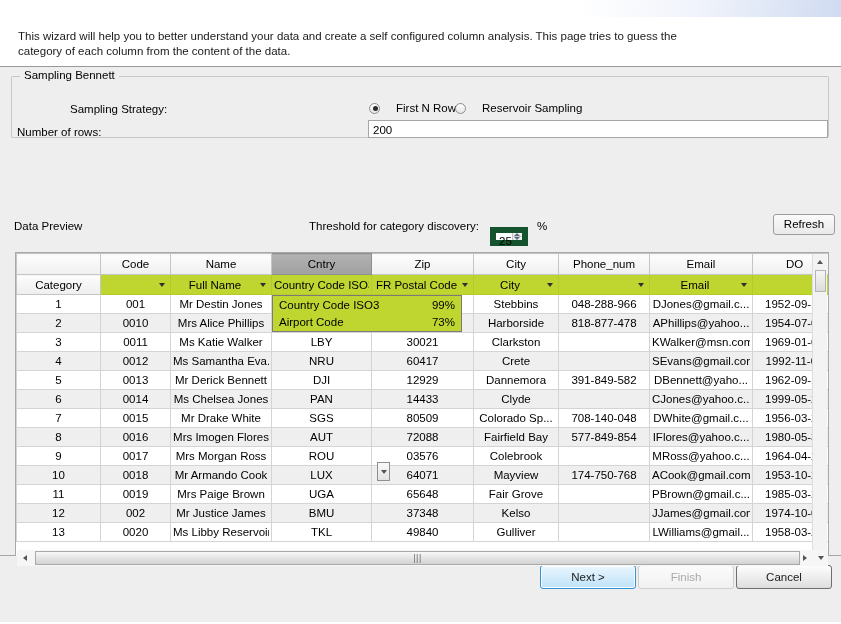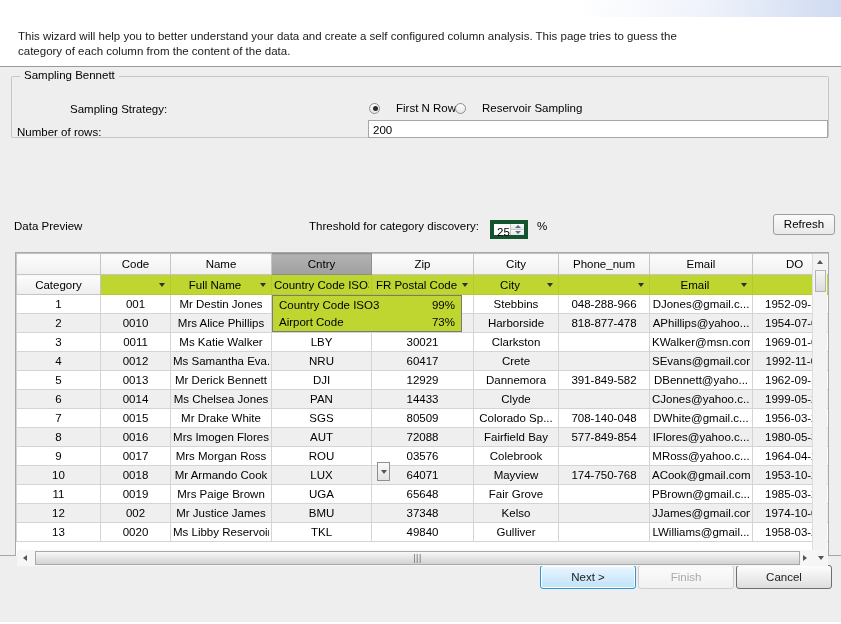--- a/index.html
+++ b/index.html
@@ -34,22 +34,22 @@
          border:1px solid #8d8d8d;background:linear-gradient(#fdfdfd,#e6e6e6);position:relative;display:inline-block;}
   .radio.on::after{content:"";position:absolute;left:2.5px;top:2.5px;width:5px;height:5px;border-radius:50%;background:#2b2b2b;}
 
   .rows-input{position:absolute;left:368px;top:53px;width:460px;height:18px;
      background:#fff;border:1px solid #a6a6a6;box-sizing:border-box;font-size:11.5px;
      padding:1px 4px;line-height:16px;color:#000;}
 
   
   .dp-label{position:absolute;left:14px;top:153px;font-size:11.5px;}
   .thr-label{position:absolute;left:309px;top:153px;font-size:11.5px;}
-  .spin{position:absolute;left:490px;top:153px;width:38px;height:19px;display:flex;
-        border:4px solid #14532d;background:#fff;box-sizing:border-box;}
+  .spin{position:absolute;left:490px;top:160px;width:38px;height:19px;display:flex;
+        border:6px solid #14532d;background:#fff;box-sizing:border-box;}
   .spin-val{flex:1;font-size:11.5px;line-height:17px;padding-left:3px;}
   .spin-btns{width:13px;display:flex;flex-direction:column;border-left:1px solid #c3c3c3;}
   .spin-b{flex:1;background:linear-gradient(#fafafa,#e4e4e4);display:flex;align-items:center;justify-content:center;}
   .spin-b + .spin-b{border-top:1px solid #c9c9c9;}
   .arr-u{width:0;height:0;border-left:3px solid transparent;border-right:3px solid transparent;border-bottom:3px solid #5a6b82;}
   .arr-d{width:0;height:0;border-left:3px solid transparent;border-right:3px solid transparent;border-top:3px solid #5a6b82;}
   .pct{position:absolute;left:537px;top:153px;font-size:11.5px;}
   .refresh{position:absolute;left:773px;top:147px;width:62px;height:21px;
     border:1px solid #9c9c9c;border-radius:3px;background:linear-gradient(#fbfbfb,#e9e9e9);
     font-size:11.5px;line-height:19px;text-align:center;box-sizing:border-box;}

